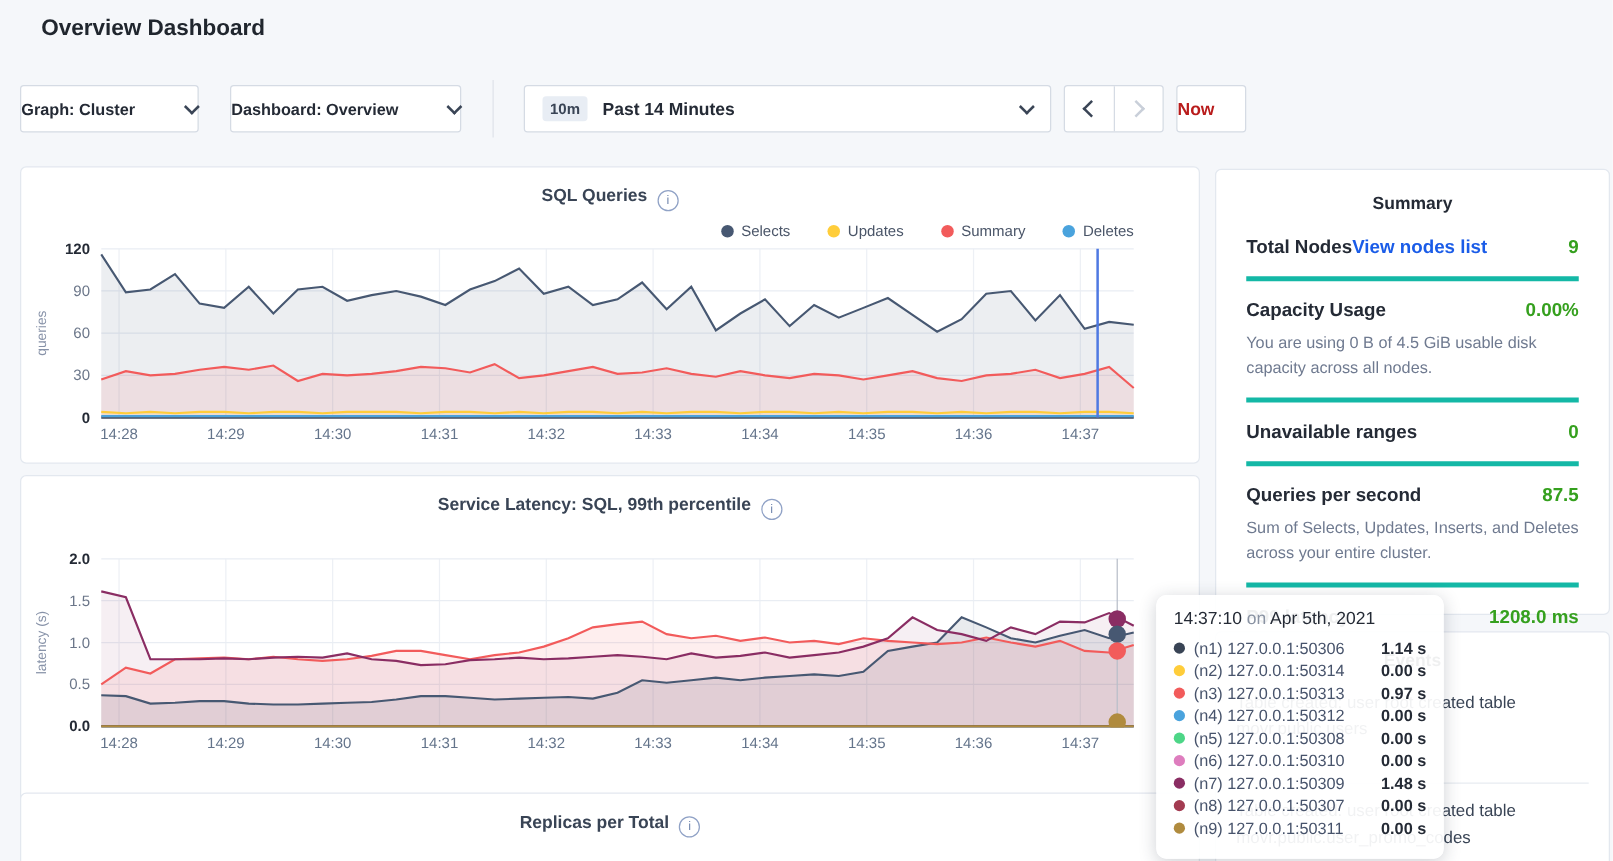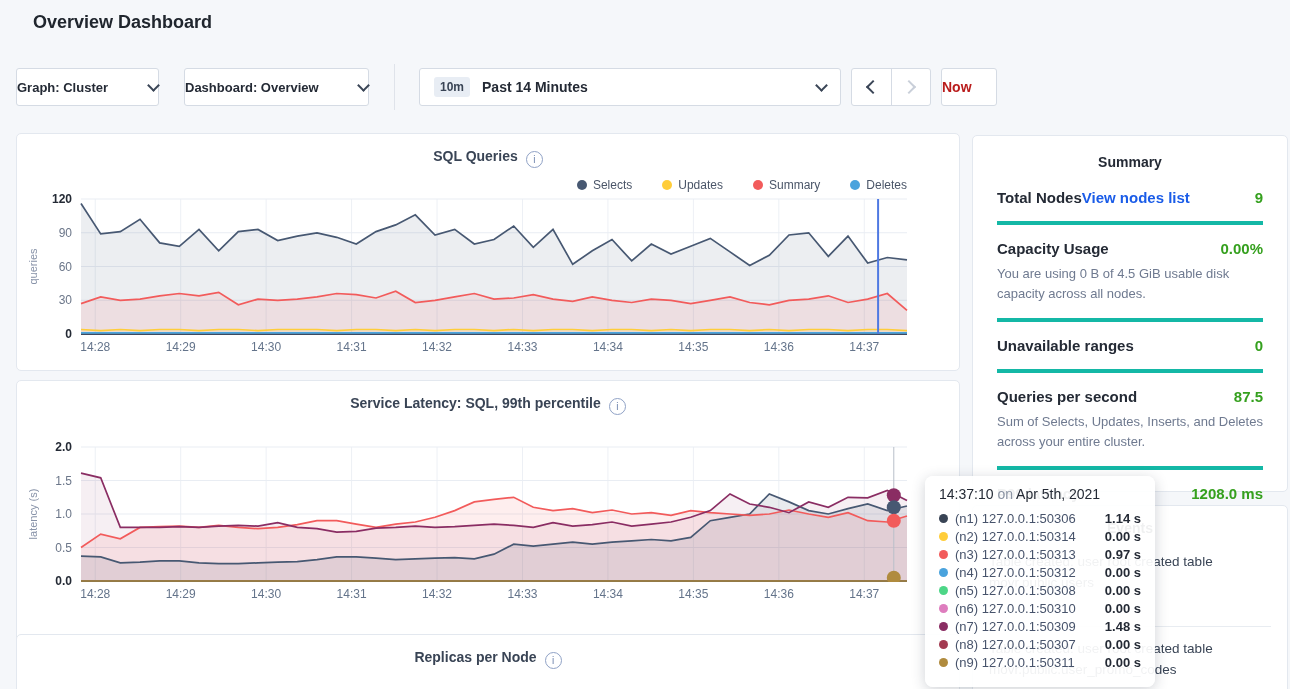--- a/index.html
+++ b/index.html
@@ -217,21 +217,21 @@
           <circle cx="876.784" cy="114.24" r="7" fill="#8a2d63"></circle>
           <circle cx="876.784" cy="126.3" r="7" fill="#475872"></circle>
           <circle cx="876.784" cy="139.7" r="7" fill="#f25b5b"></circle>
           <circle cx="876.784" cy="196.65" r="7" fill="#b08b3e"></circle>
         </g>
       </svg>
   </div>
 
   <div class="card" id="card-replicas">
     <div class="chart-head">
-      <span>Replicas per Node</span><span class="info-i">i</span>
+      <span>Replicas per Total</span><span class="info-i">i</span>
     </div>
   </div>
 
   <div class="card" id="card-summary">
     <div class="sum-pad">
       <div class="sum-title">Summary</div>
       <div class="srow">
         <div class="srow-main">
           <span>Total Nodes</span>
           <span class="s-link">View nodes list</span>

